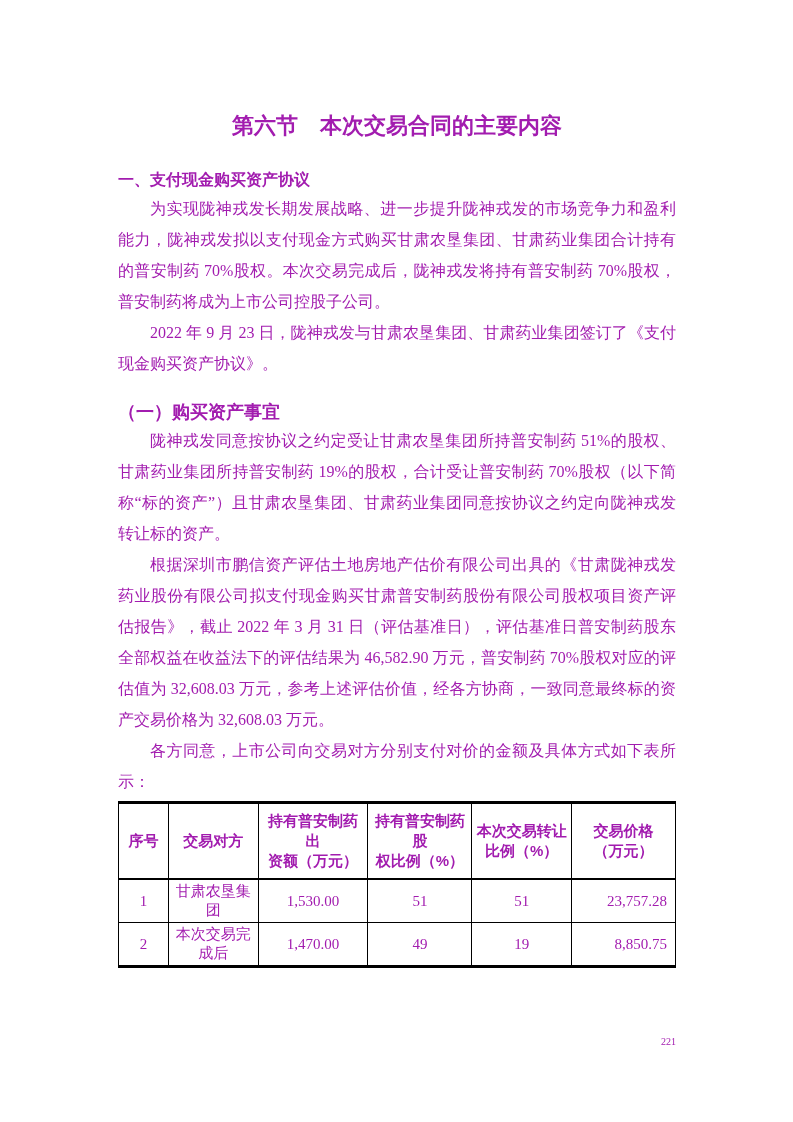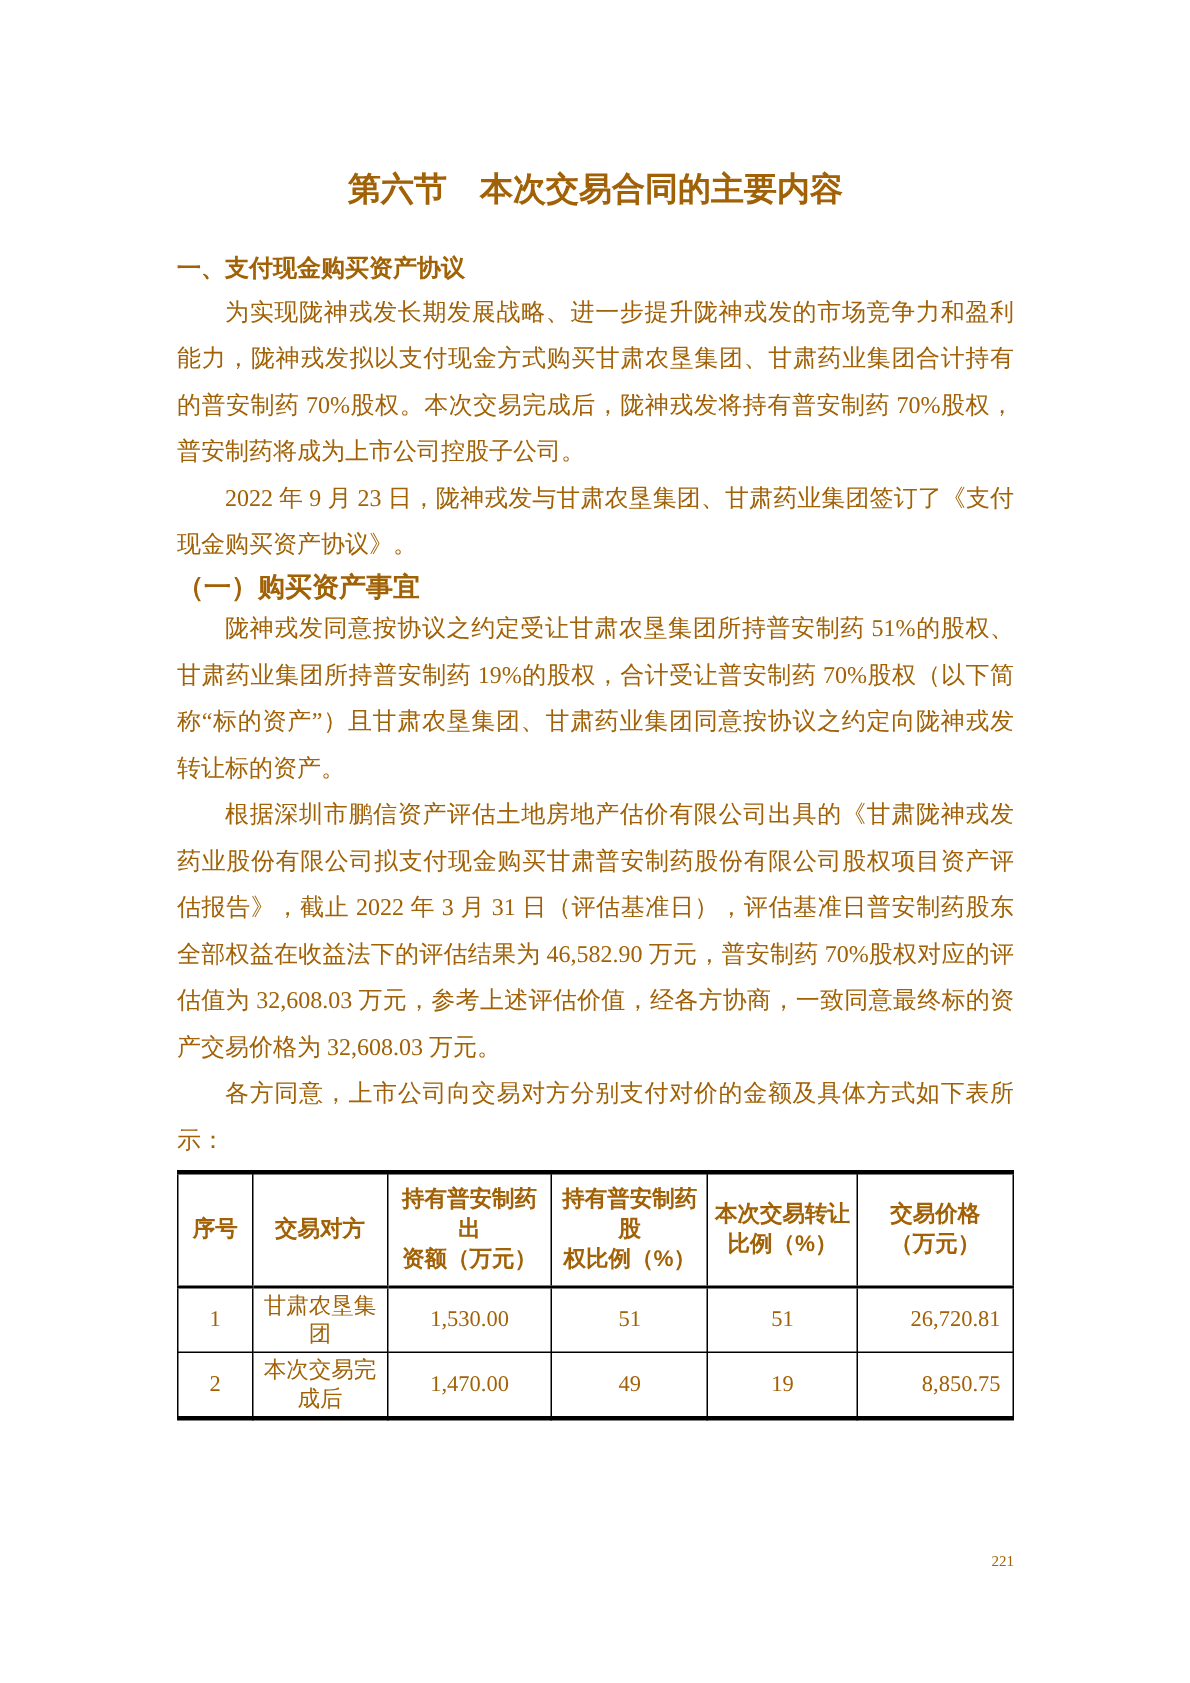--- a/index.html
+++ b/index.html
@@ -3,21 +3,21 @@
 <meta charset="utf-8">
 <style>
   * { box-sizing: border-box; }
   html, body { margin: 0; padding: 0; background: #ffffff; }
   .page {
     position: relative;
     width: 793px;
     height: 1122px;
     background: #ffffff;
     overflow: hidden;
-    color: #a16207;
+    color: #a21caf;
     font-family: "Liberation Serif", serif;
     text-decoration: underline;
   }
   .content {
     position: absolute;
     left: 118px;
     top: 0;
     width: 558px;
   }
   .doc-title {
@@ -36,21 +36,21 @@
     font-size: 16px;
     line-height: 27px;
   }
   .h3 {
     font-family: "Liberation Sans", sans-serif;
     font-weight: bold;
     font-size: 18px;
     line-height: 25px;
     margin: 0;
   }
-  .h3a { }
+  .h3a { margin-top: 21px; }
   .h3b { margin-top: 23px; }
   p.body {
     margin: 0;
     font-size: 16px;
     line-height: 31px;
     text-align: justify;
     text-justify: inter-ideograph;
     text-indent: 2em;
   }
   .mt13 { margin-top: 13px; }
@@ -144,21 +144,21 @@
 （万元）</th>
         </tr>
       </thead>
       <tbody>
         <tr>
           <td>1</td>
           <td>甘肃农垦集团</td>
           <td>1,530.00</td>
           <td>51</td>
           <td>51</td>
-          <td class="num-right">26,720.81</td>
+          <td class="num-right">23,757.28</td>
         </tr>
         <tr>
           <td>2</td>
           <td>本次交易完成后</td>
           <td>1,470.00</td>
           <td>49</td>
           <td>19</td>
           <td class="num-right">8,850.75</td>
         </tr>
       </tbody>

